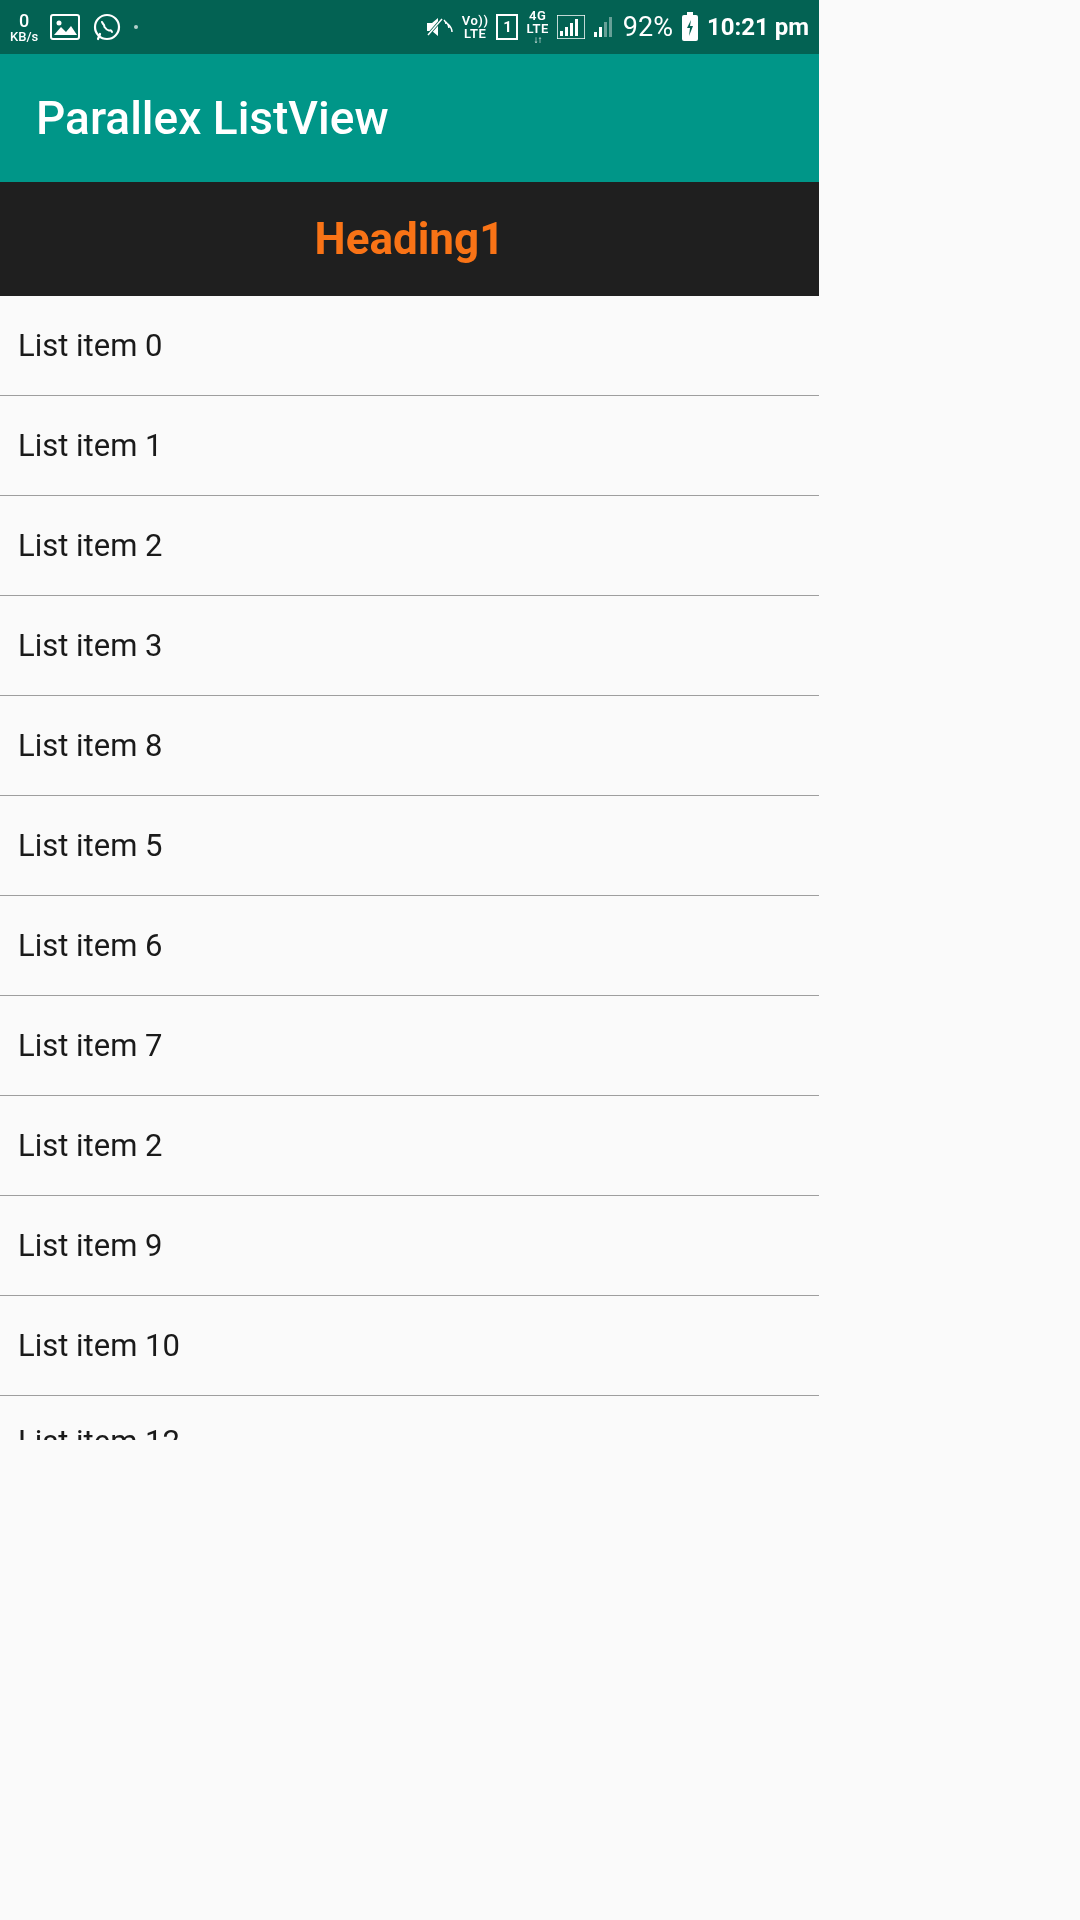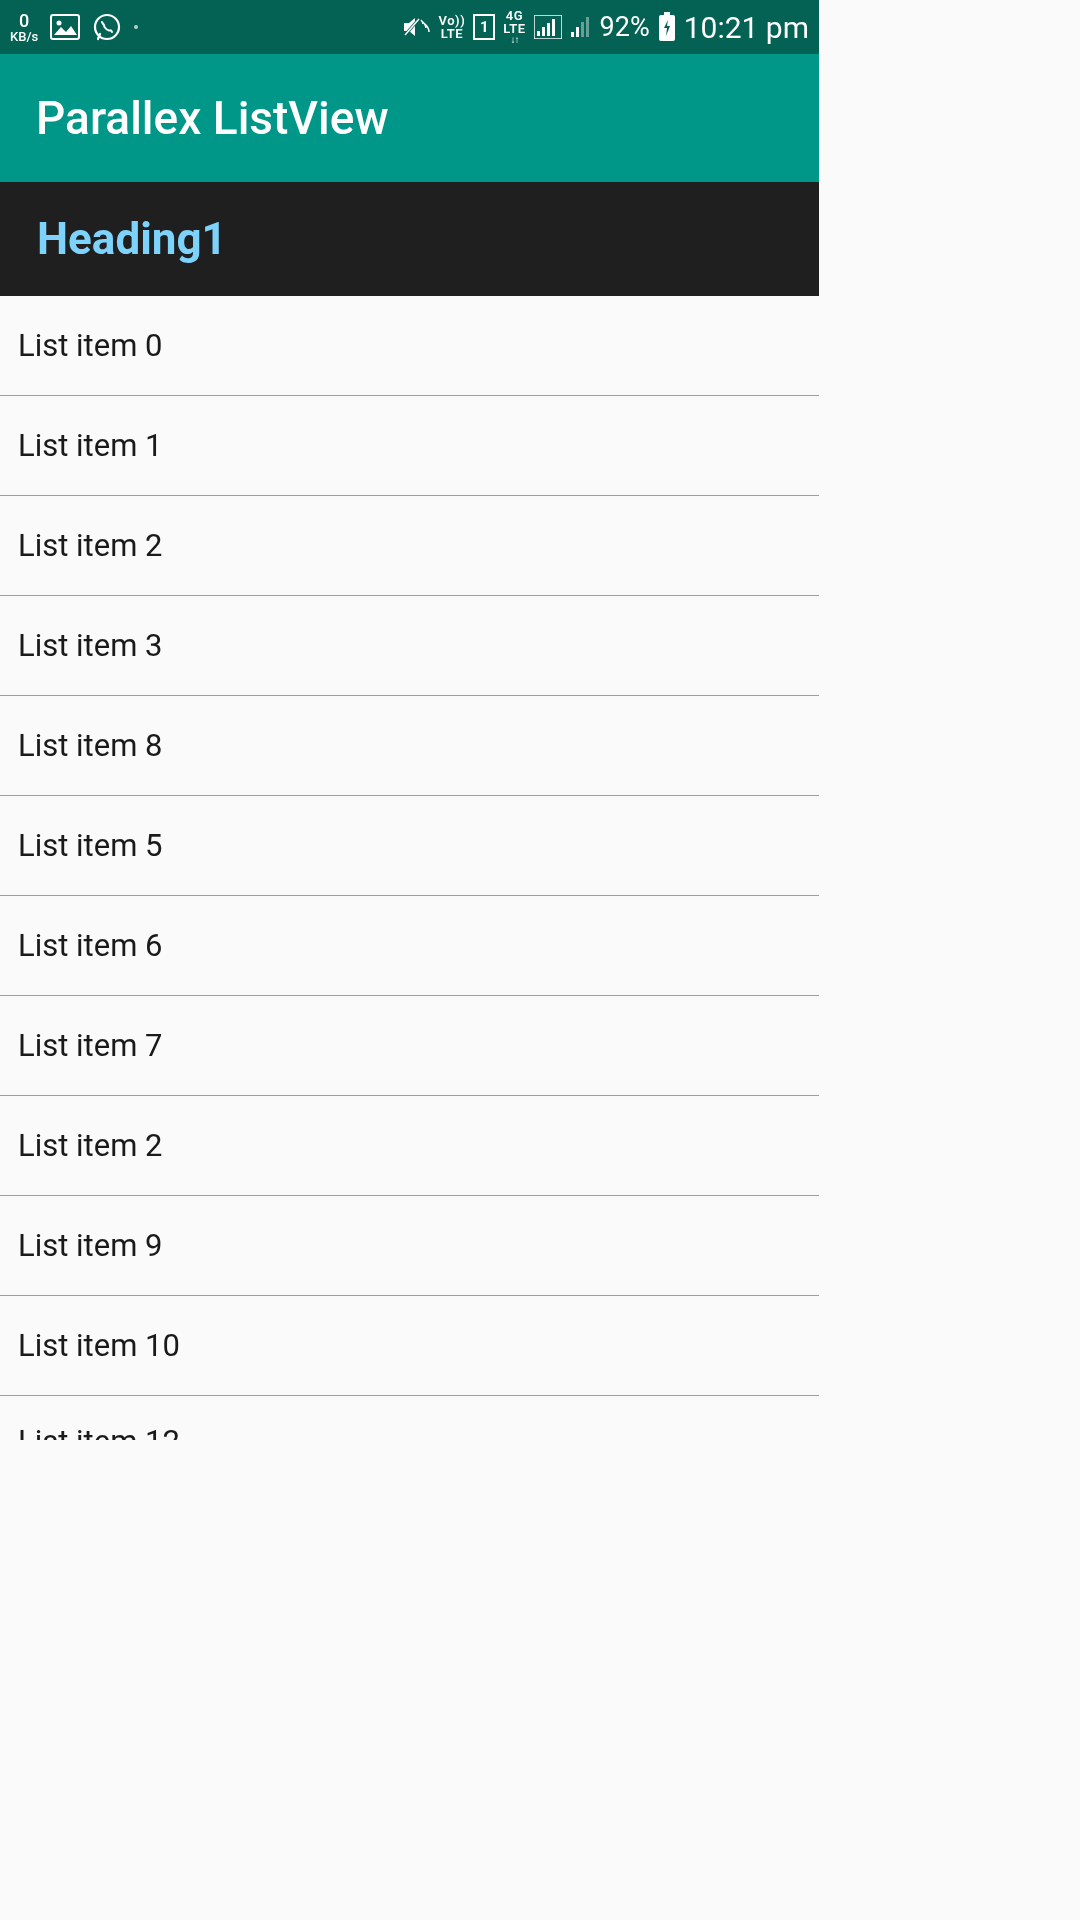--- a/index.html
+++ b/index.html
@@ -80,22 +80,22 @@
     }
     .fourg-arrows {
       font-size: 10px;
       letter-spacing: -1px;
     }
     .battery-pct {
       font-size: 27px;
       font-weight: 400;
     }
     .clock {
-      font-size: 30px;
-      font-weight: 400;
+      font-size: 24px;
+      font-weight: 700;
     }
     .dot {
       width: 4px;
       height: 4px;
       background: #fff;
       border-radius: 50%;
       opacity: 0.7;
     }
     .app-bar {
       height: 128px;
@@ -105,24 +105,25 @@
       align-items: center;
       padding: 0 36px;
     }
     .app-title {
       font-size: 46px;
       font-weight: 500;
     }
     .section-heading {
       height: 114px;
       background: #1f1f1f;
-      color: #7dd3fc;
+      color: #f97316;
       display: flex;
       align-items: center;
       padding: 0 37px;
+      justify-content: center;
     }
     .heading-text {
       font-size: 44px;
       font-weight: 700;
     }
     .list {
       background: #fafafa;
     }
     .list-item {
       height: 100px;

